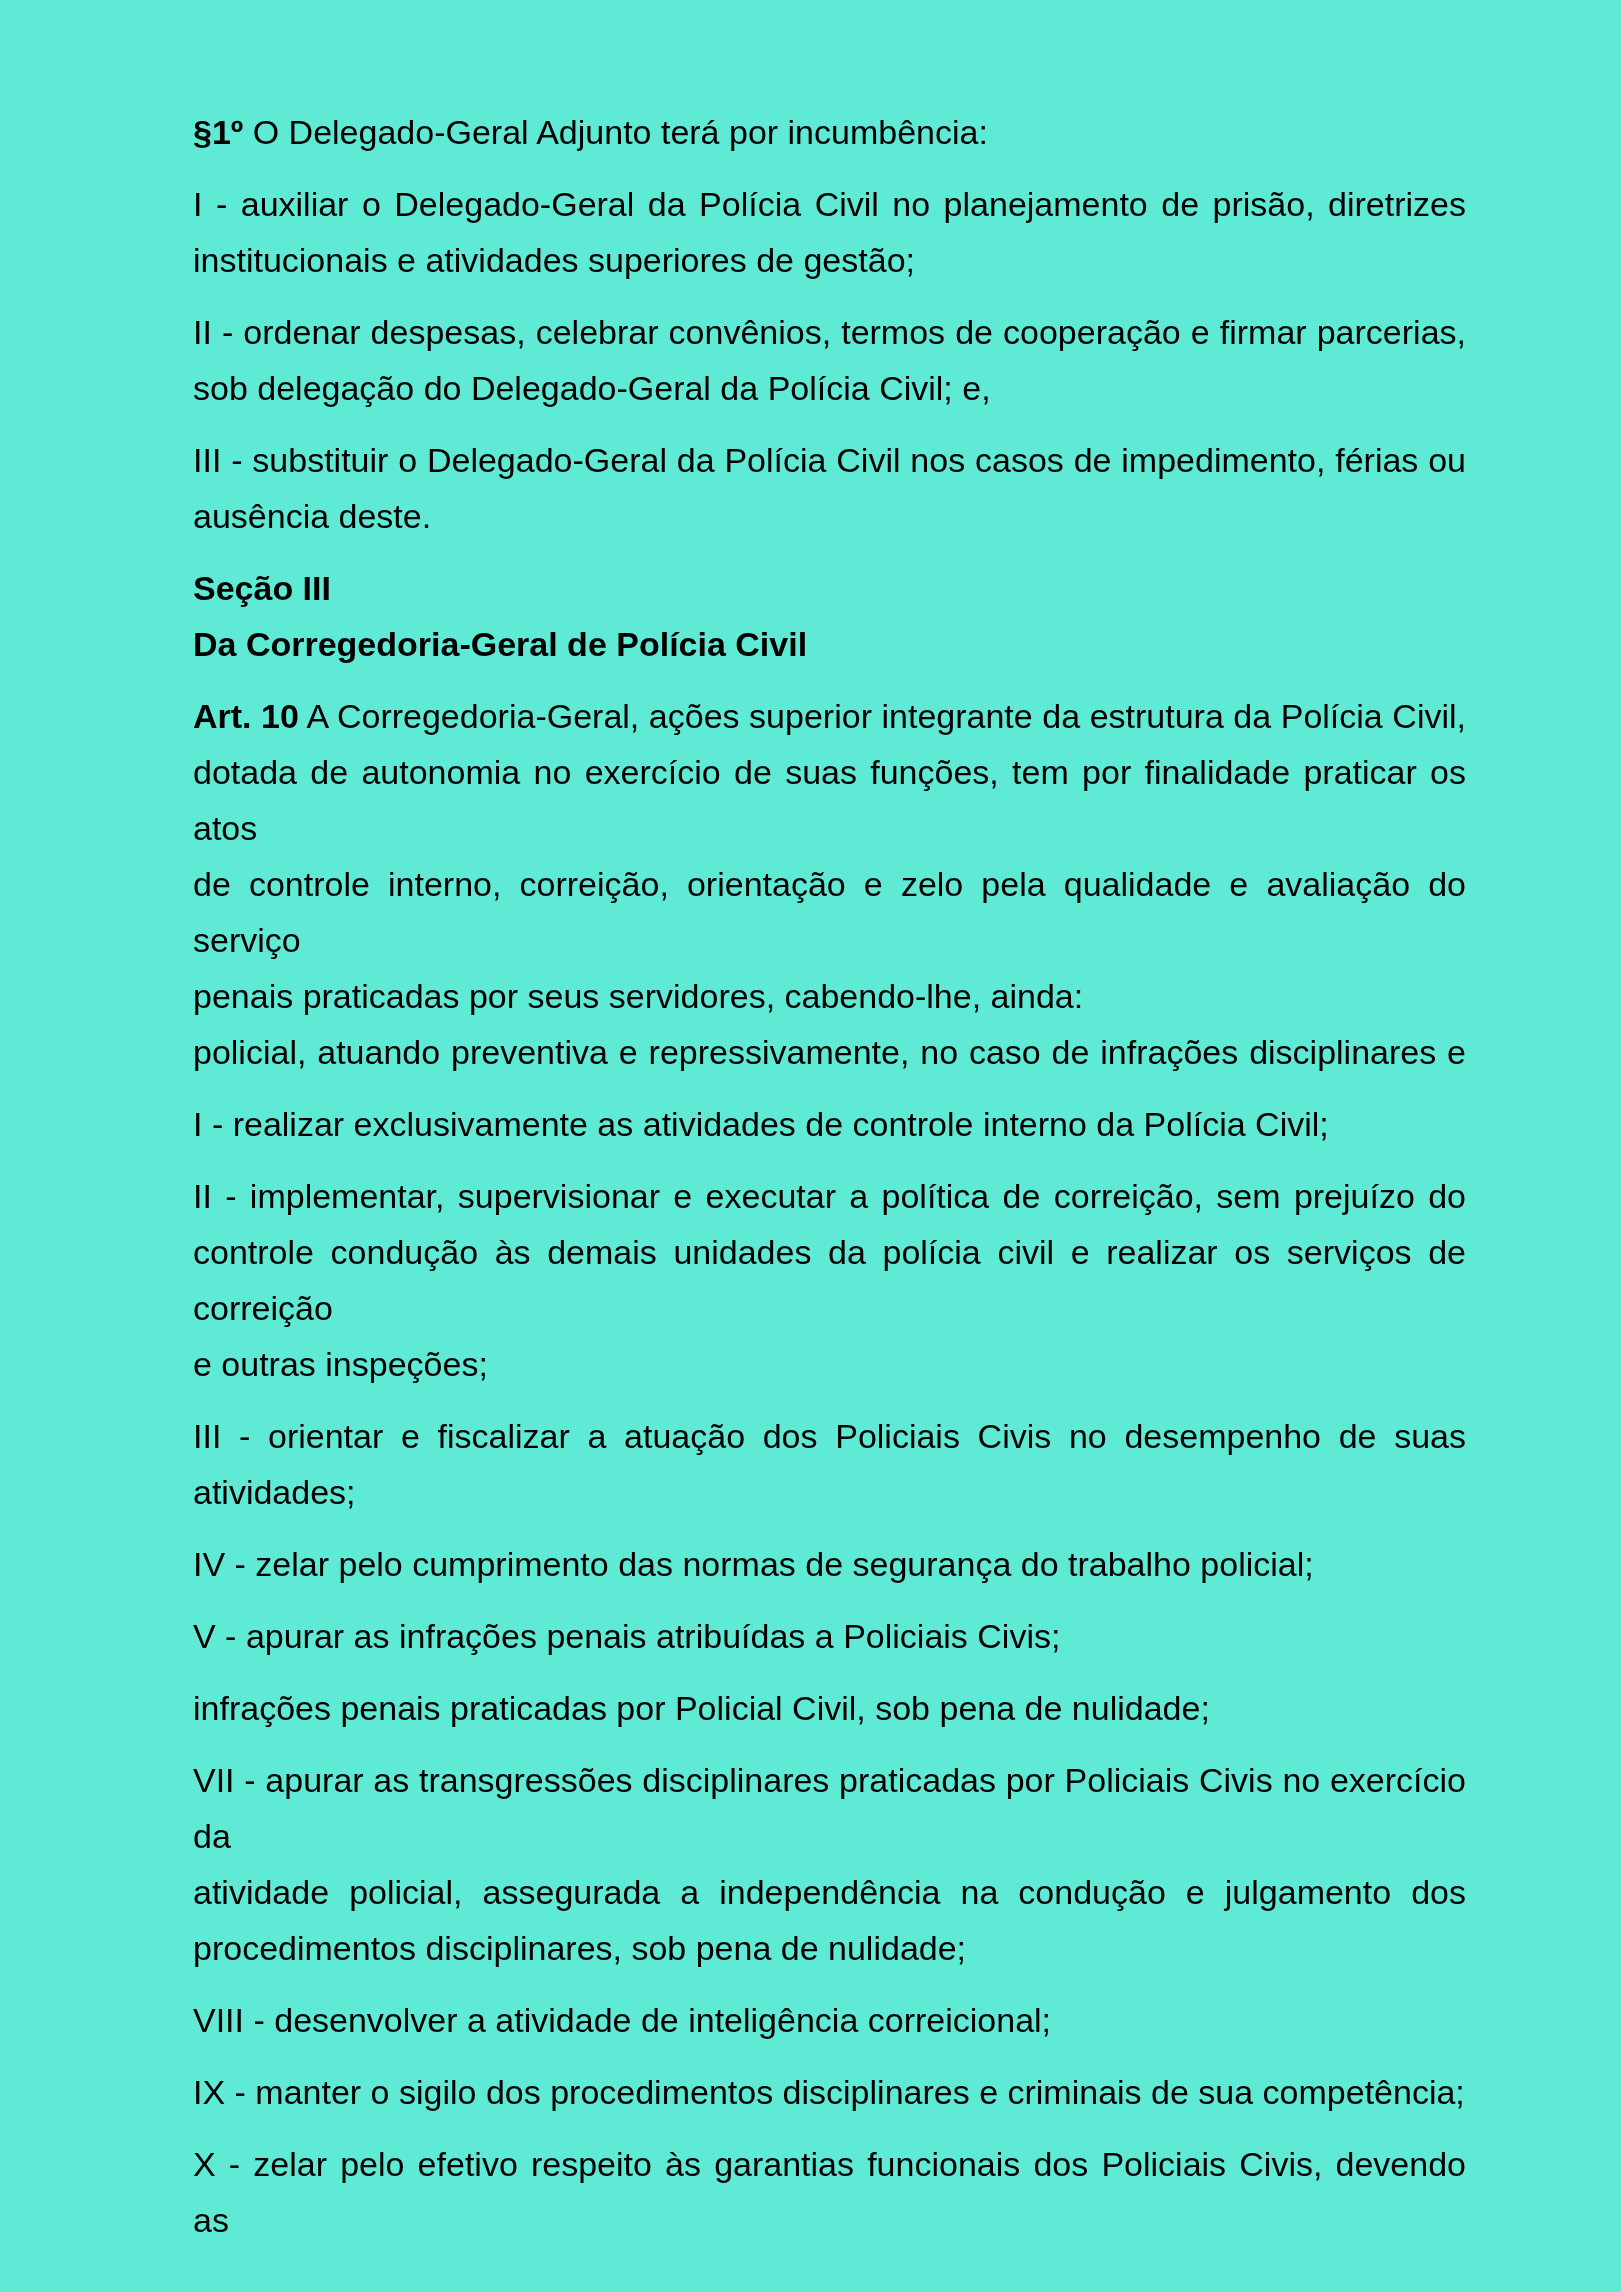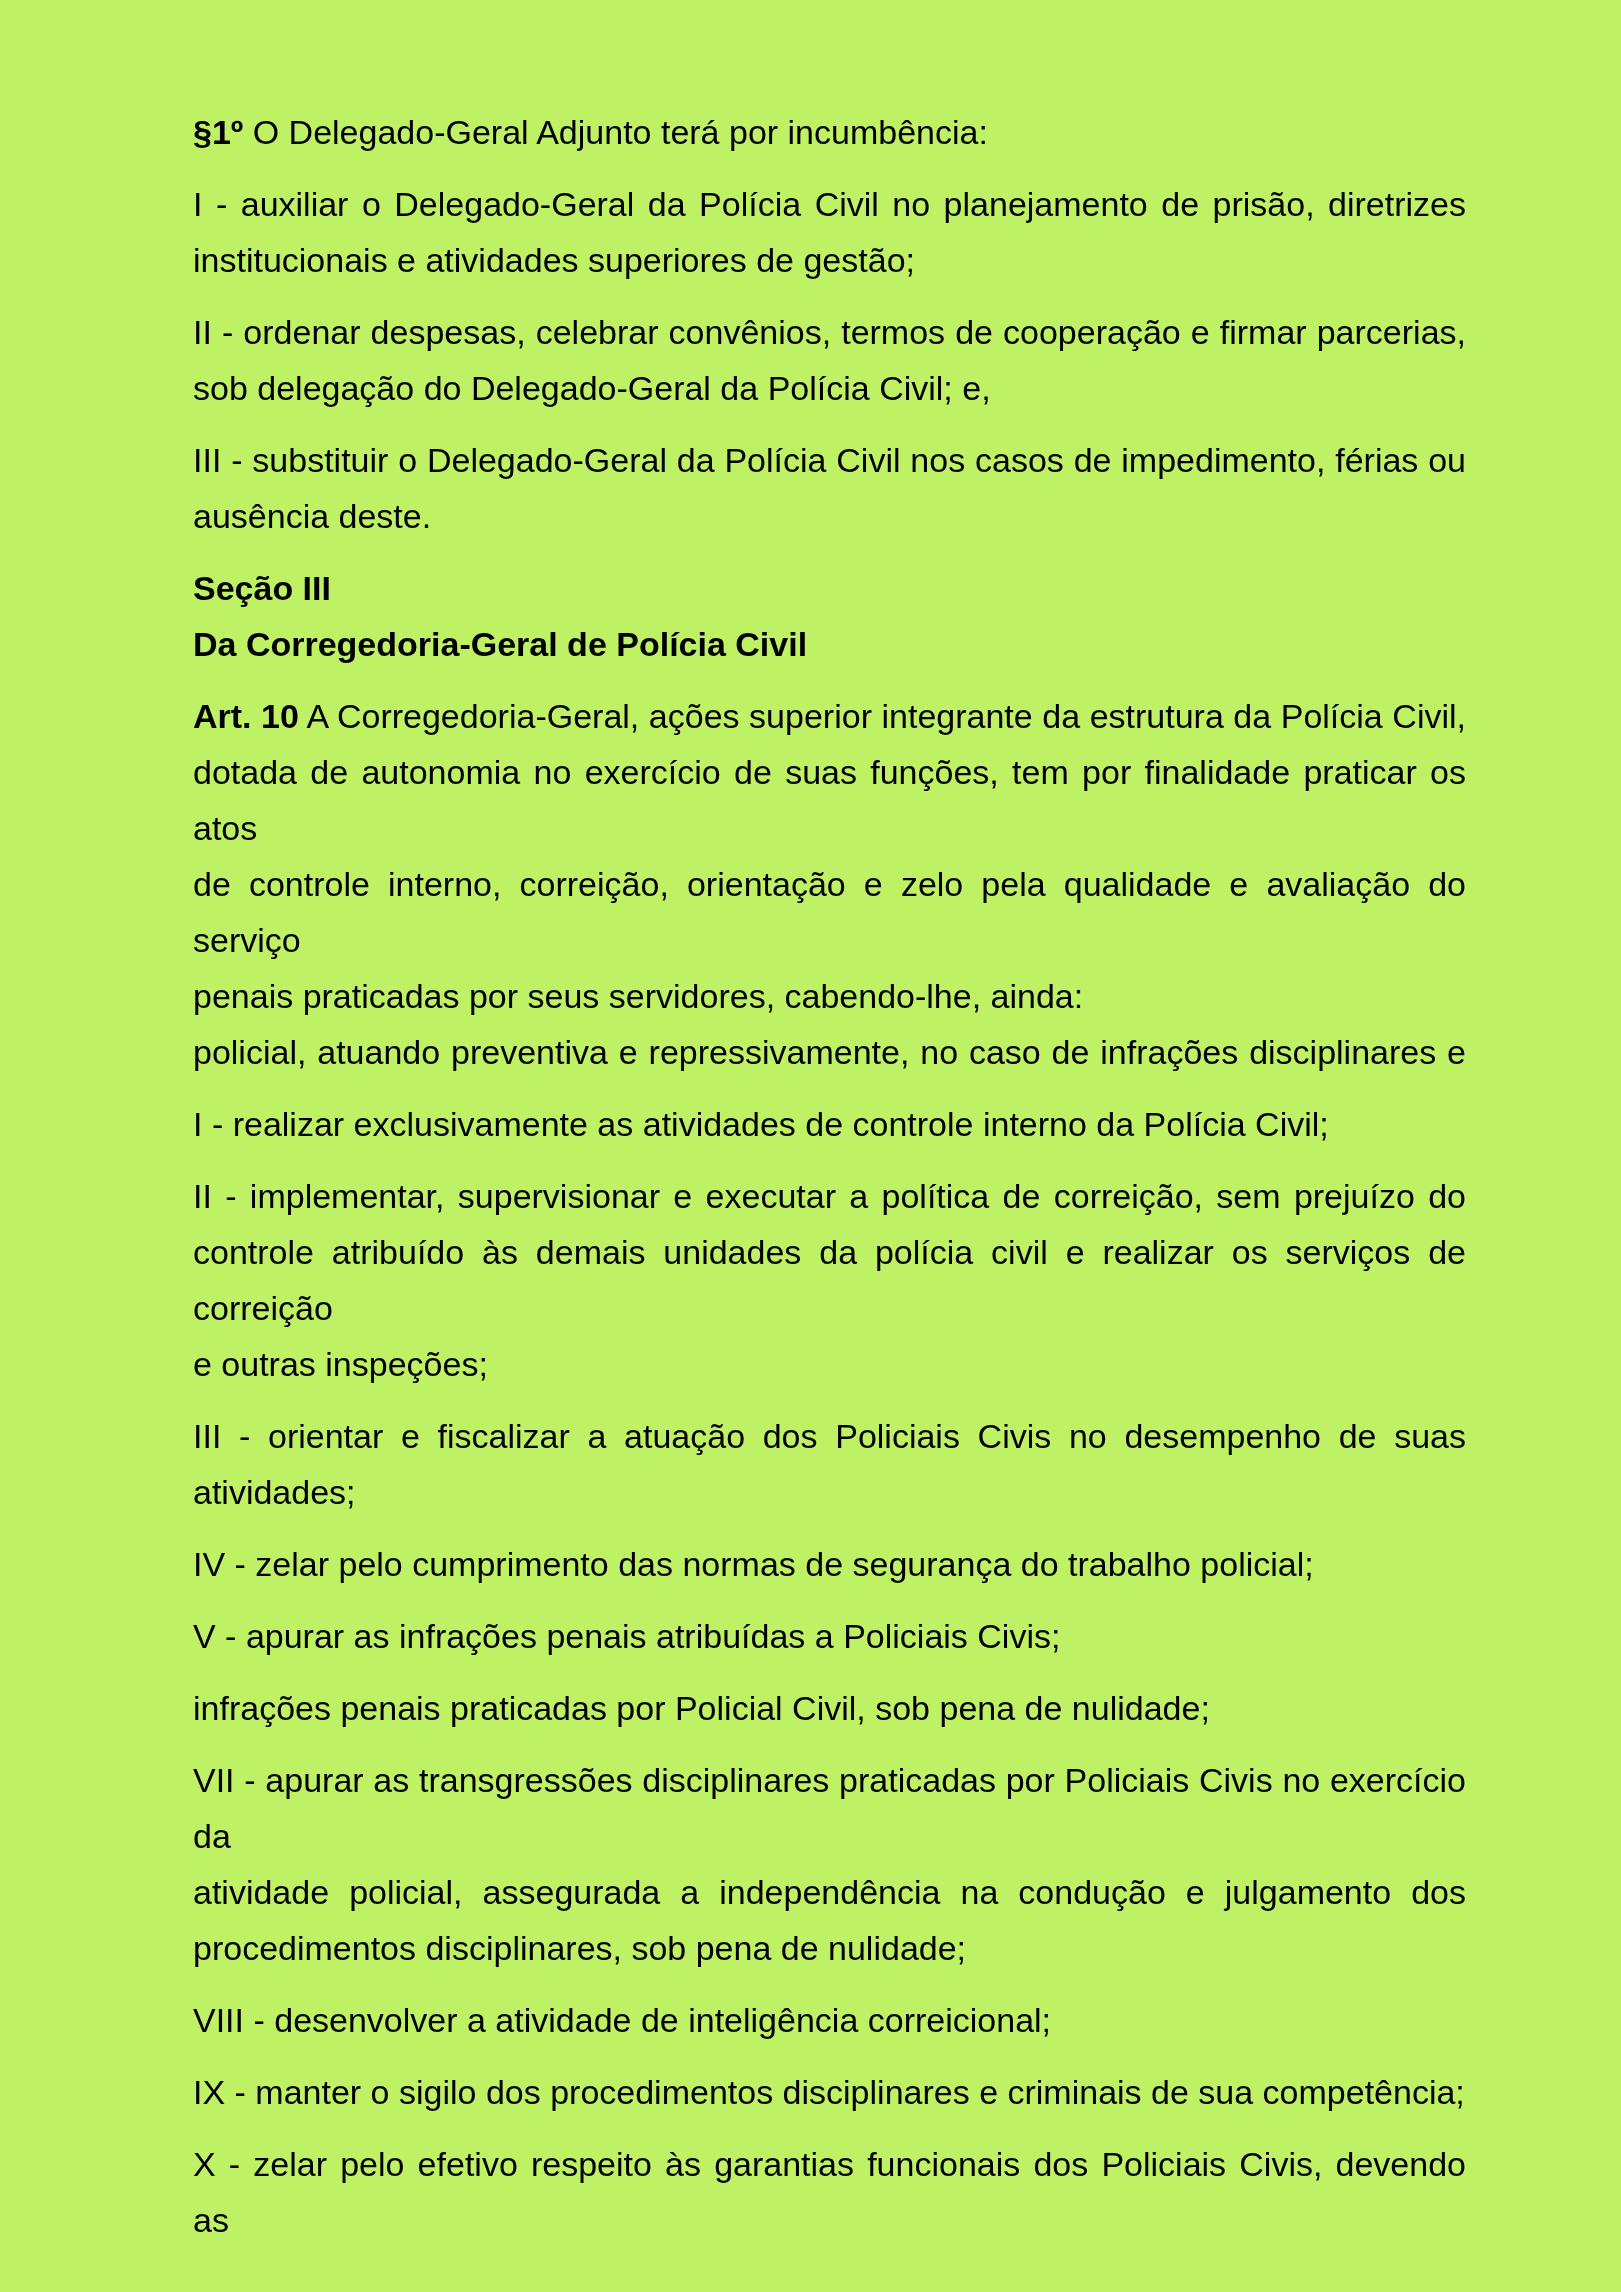--- a/index.html
+++ b/index.html
@@ -5,21 +5,21 @@
 <style>
   html, body {
     margin: 0;
     padding: 0;
     background: #ffffff;
   }
   .page {
     position: relative;
     width: 1622px;
     height: 2293px;
-    background: #bef264;
+    background: #5eead4;
     color: #000000;
     font-family: "Liberation Sans", "DejaVu Sans", sans-serif;
     font-size: 34px;
     line-height: 56px;
     overflow: hidden;
   }
   .textcol {
     padding: 104px 156px 0 193px; 
   }
   .para {
@@ -74,21 +74,21 @@
       <span class="ln last">penais praticadas por seus servidores, cabendo-lhe, ainda:</span>
       <span class="ln j">policial, atuando preventiva e repressivamente, no caso de infrações disciplinares e</span>
     </p>
 
     <p class="para">
       <span class="ln last">I - realizar exclusivamente as atividades de controle interno da Polícia Civil;</span>
     </p>
 
     <p class="para">
       <span class="ln j">II - implementar, supervisionar e executar a política de correição, sem prejuízo do</span>
-      <span class="ln j">controle atribuído às demais unidades da polícia civil e realizar os serviços de correição</span>
+      <span class="ln j">controle condução às demais unidades da polícia civil e realizar os serviços de correição</span>
       <span class="ln last">e outras inspeções;</span>
     </p>
 
     <p class="para">
       <span class="ln j">III - orientar e fiscalizar a atuação dos Policiais Civis no desempenho de suas</span>
       <span class="ln last">atividades;</span>
     </p>
 
     <p class="para">
       <span class="ln last">IV - zelar pelo cumprimento das normas de segurança do trabalho policial;</span>

